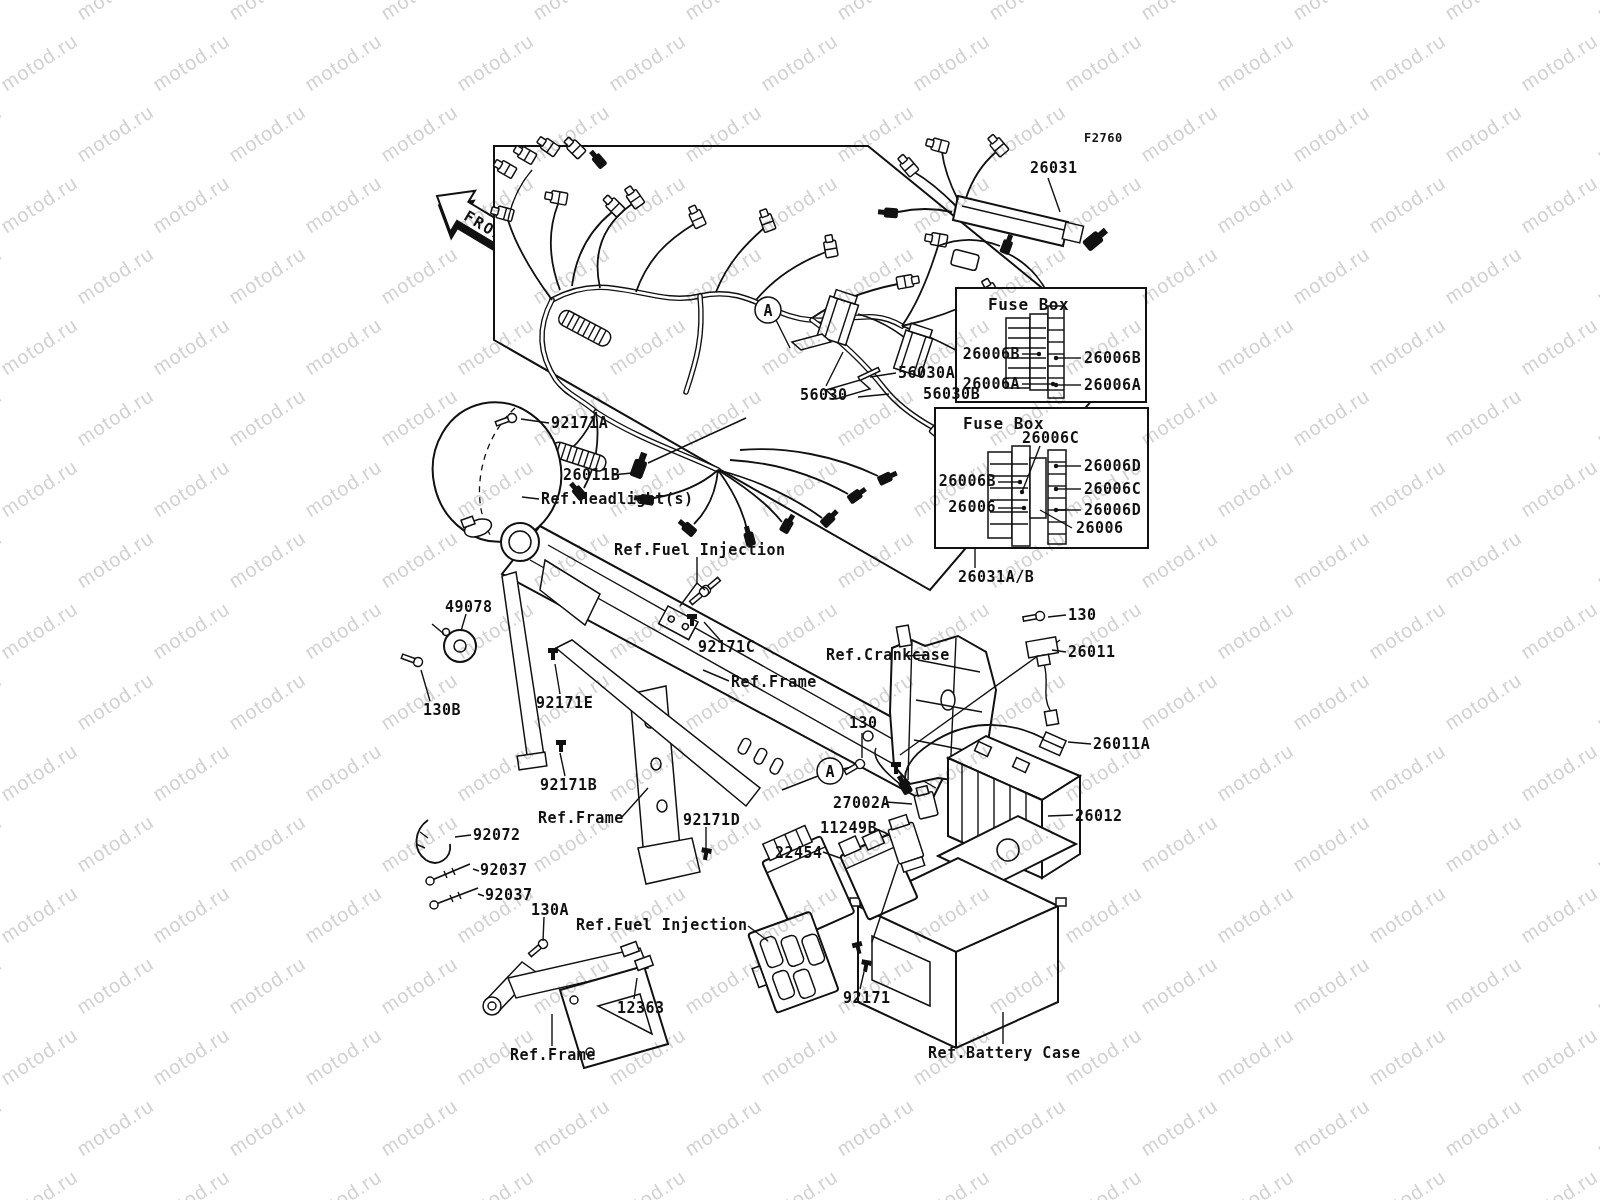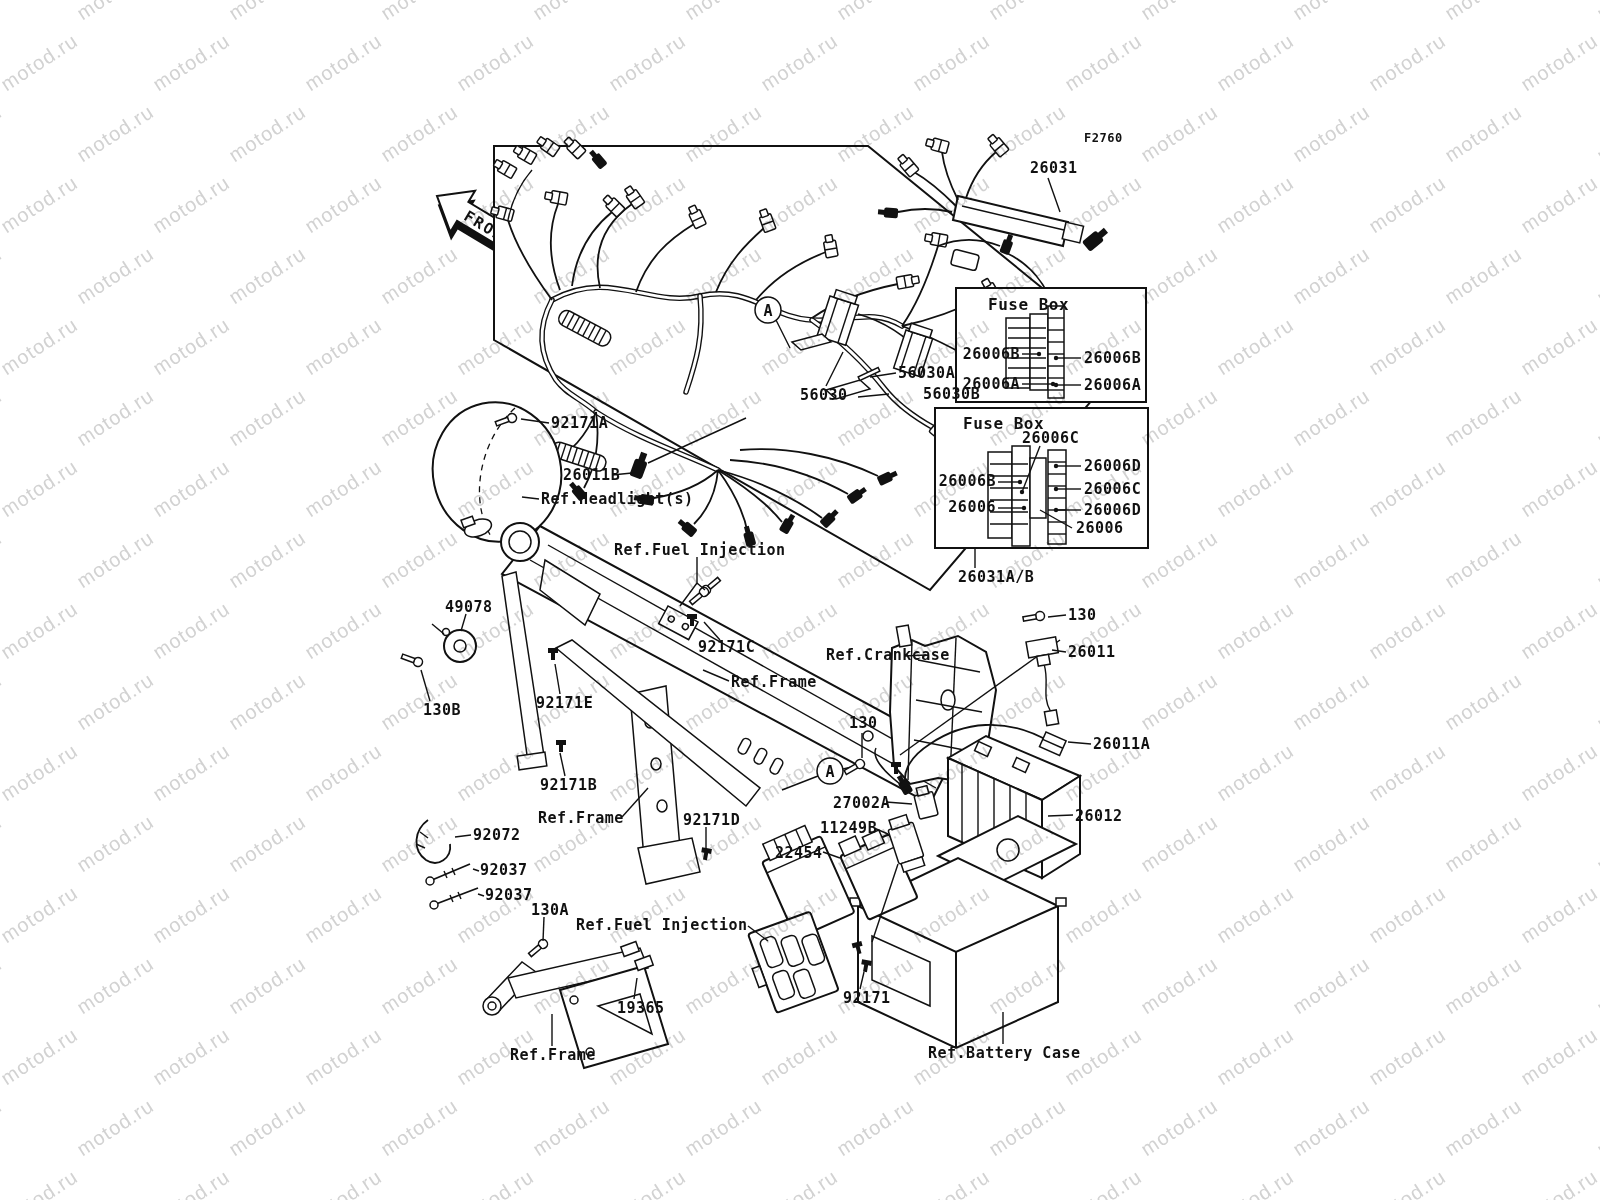--- a/index.html
+++ b/index.html
@@ -503,21 +503,21 @@
 <div class="callout" style="left:833px;top:796px">27002A</div>
 <div class="callout" style="left:1075px;top:809px">26012</div>
 <div class="callout" style="left:820px;top:821px">11249B</div>
 <div class="callout" style="left:473px;top:828px">92072</div>
 <div class="callout" style="left:775px;top:846px">22454</div>
 <div class="callout" style="left:480px;top:863px">92037</div>
 <div class="callout" style="left:485px;top:888px">92037</div>
 <div class="callout" style="left:531px;top:903px">130A</div>
 <div class="callout" style="left:576px;top:918px">Ref.Fuel Injection</div>
 <div class="callout" style="left:843px;top:991px">92171</div>
-<div class="callout" style="left:617px;top:1001px">19365</div>
+<div class="callout" style="left:617px;top:1001px">12363</div>
 <div class="callout" style="left:510px;top:1048px">Ref.Frame</div>
 <div class="callout" style="left:928px;top:1046px">Ref.Battery Case</div>
 
 <div id="watermarks">
       <span class="wm" style="left: -80px; top: -20px;">motod.ru</span>
       <span class="wm" style="left: 72px; top: -20px;">motod.ru</span>
       <span class="wm" style="left: 224px; top: -20px;">motod.ru</span>
       <span class="wm" style="left: 376px; top: -20px;">motod.ru</span>
       <span class="wm" style="left: 528px; top: -20px;">motod.ru</span>
       <span class="wm" style="left: 680px; top: -20px;">motod.ru</span>

